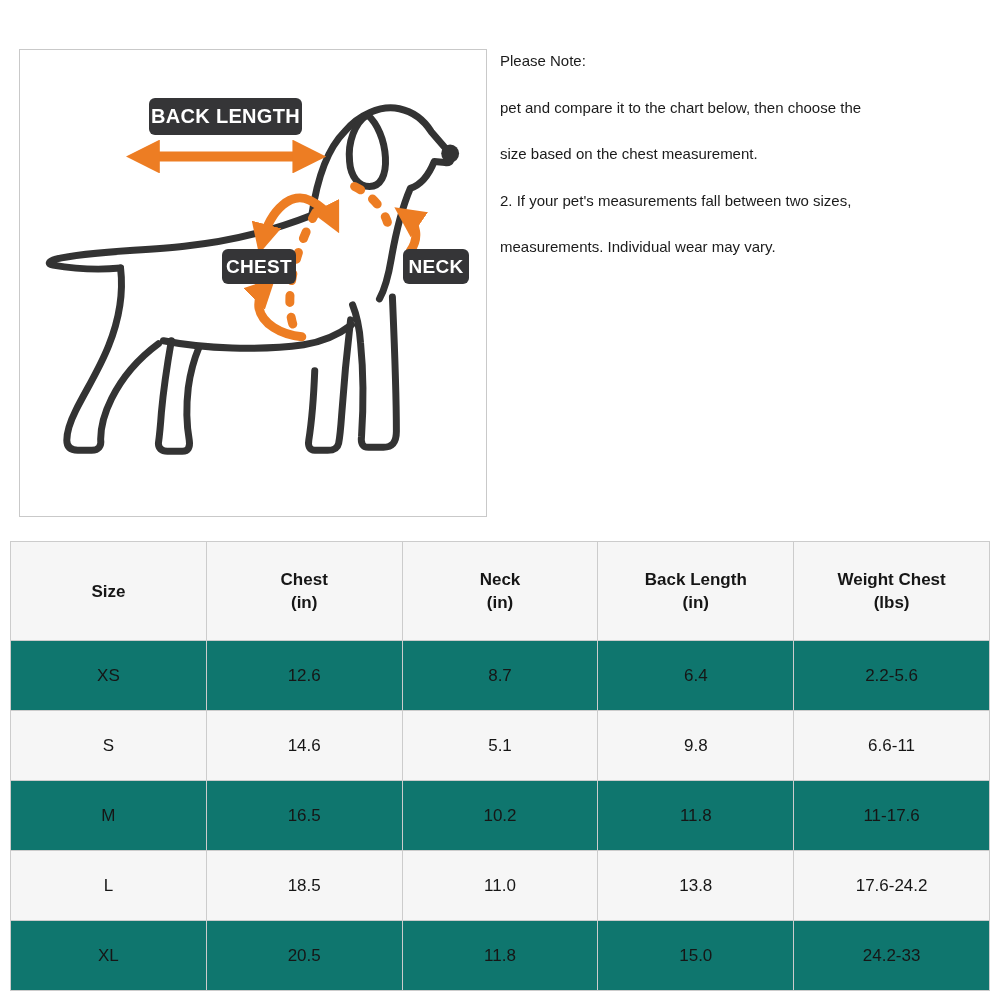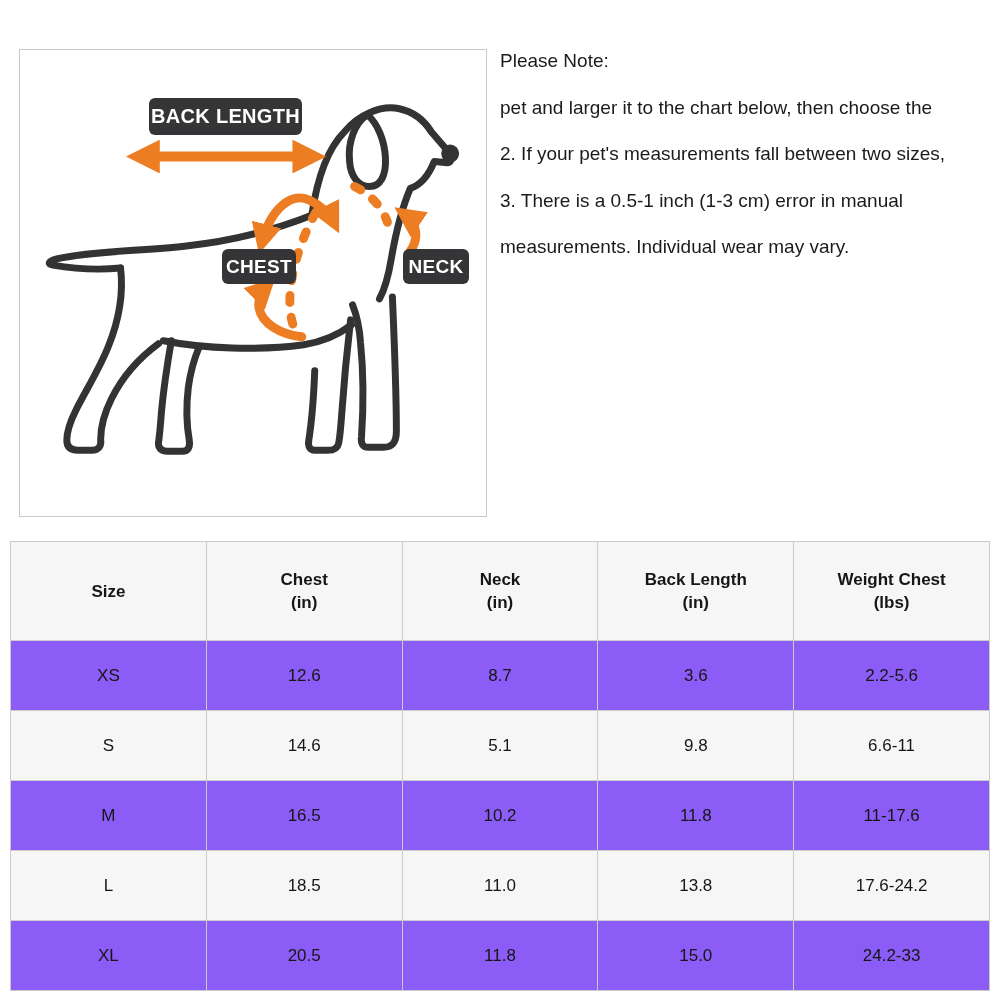--- a/index.html
+++ b/index.html
@@ -34,35 +34,35 @@
 
   .dstroke{stroke:var(--outline);stroke-width:7;fill:none;stroke-linecap:round;stroke-linejoin:round;}
   .ostroke{stroke:var(--accent);fill:none;stroke-linecap:round;stroke-linejoin:round;}
   .dashed{stroke-dasharray:7 15;}
   .ofill{fill:var(--accent);}
   .dfill{fill:var(--outline);}
   .earfill{fill:#ffffff;}
 
   
   .notes{position:absolute;left:500px;top:38px;width:500px;}
-  .note-line{height:46.6px;line-height:46.6px;font-size:19px;color:var(--text);white-space:nowrap;}
+  .note-line{height:46.6px;line-height:46.6px;font-size:15px;color:var(--text);white-space:nowrap;}
 
   
   .size-table{
     position:absolute;left:10px;top:541px;width:980px;
     border-collapse:collapse;table-layout:fixed;
   }
   .size-table th,.size-table td{
     border:1px solid var(--table-border);
     text-align:center;vertical-align:middle;
     font-size:17px;color:#161616;background-clip:padding-box;
   }
   .size-table thead tr{height:99px;}
   .size-table thead th{background:var(--row-alt-bg);font-weight:bold;}
-  .size-table tbody tr{height:70px;background:#8b5cf6;}
+  .size-table tbody tr{height:70px;background:#0f766e;}
   .size-table tbody tr:nth-child(even){background:var(--row-alt-bg);}
   .h-label,.h-unit{line-height:23px;font-weight:bold;font-size:17px;}
 </style>
 </head>
 <body>
 
 <div class="page">
 
   <div class="diagram-box">
     <svg viewBox="0 0 468 468" aria-hidden="true">
@@ -109,23 +109,23 @@
       </g>
     </svg>
 
     <div class="tag tag-backlength">BACK LENGTH</div>
     <div class="tag tag-chest">CHEST</div>
     <div class="tag tag-neck">NECK</div>
   </div>
 
   <div class="notes">
     <div class="note-line">Please Note:</div>
-    <div class="note-line">pet and larger it to the chart below, then choose the</div>
+    <div class="note-line">pet and compare it to the chart below, then choose the</div>
+    <div class="note-line">size based on the chest measurement.</div>
     <div class="note-line">2. If your pet's measurements fall between two sizes,</div>
-    <div class="note-line">3. There is a 0.5-1 inch (1-3 cm) error in manual</div>
     <div class="note-line">measurements. Individual wear may vary.</div>
   </div>
 
   <table class="size-table">
     <thead>
       <tr>
         <th>
           <div class="h-label">Size</div>
           <div class="h-unit"></div>
         </th>
@@ -145,21 +145,21 @@
           <div class="h-label">Weight Chest</div>
           <div class="h-unit">(lbs)</div>
         </th>
       </tr>
     </thead>
     <tbody>
       <tr>
         <td>XS</td>
         <td>12.6</td>
         <td>8.7</td>
-        <td>3.6</td>
+        <td>6.4</td>
         <td>2.2-5.6</td>
       </tr>
       <tr>
         <td>S</td>
         <td>14.6</td>
         <td>5.1</td>
         <td>9.8</td>
         <td>6.6-11</td>
       </tr>
       <tr>

